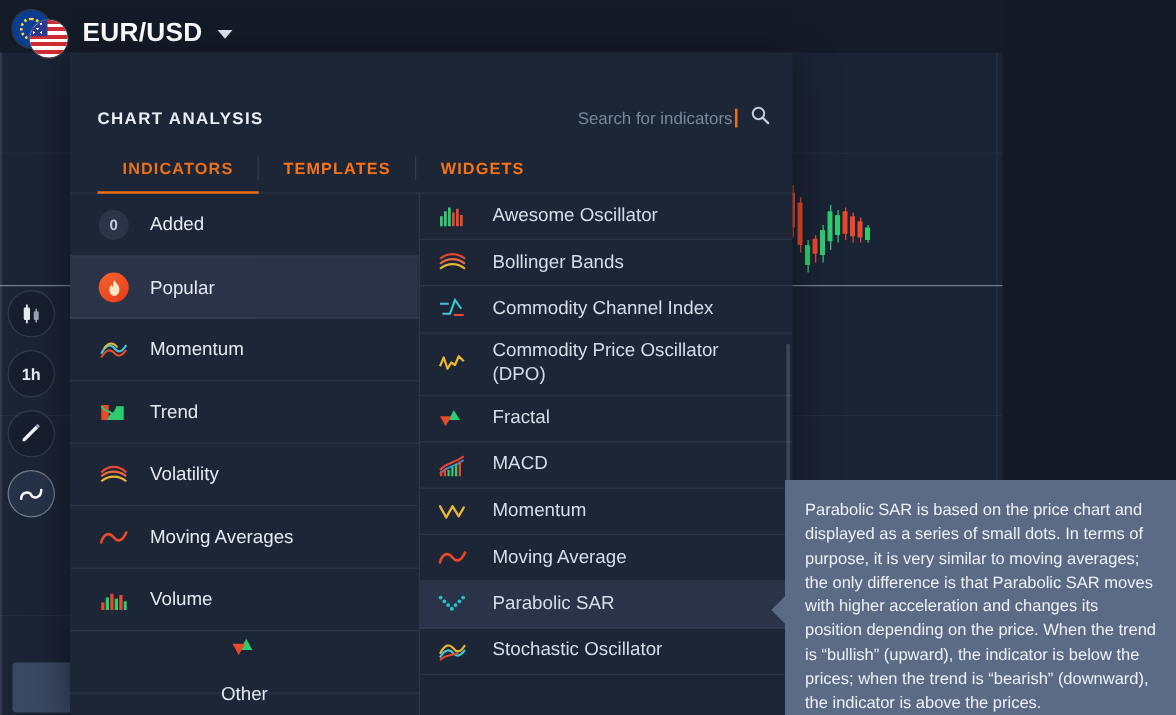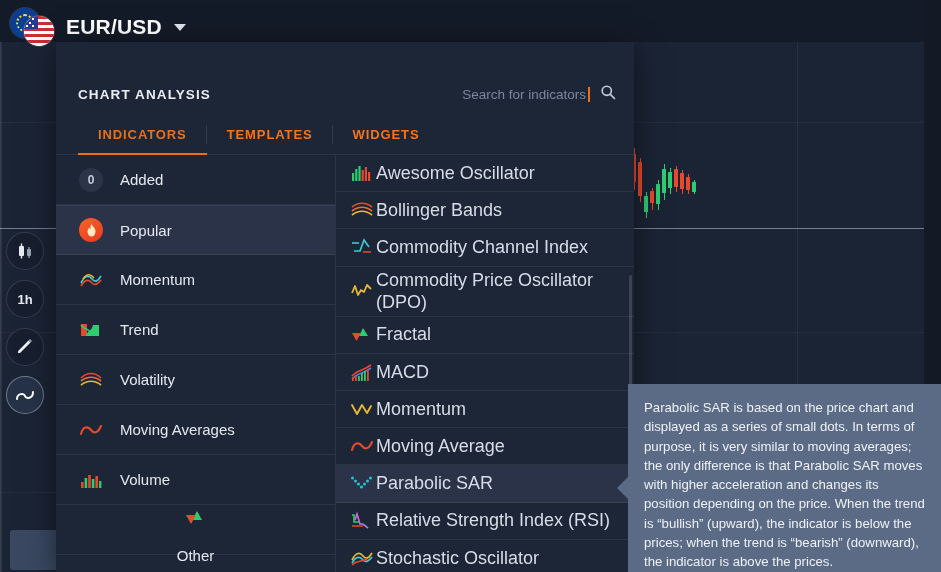--- a/index.html
+++ b/index.html
@@ -2,21 +2,21 @@
 <html><head>
 <meta charset="utf-8">
 <style>
   * { box-sizing: border-box; margin: 0; padding: 0; }
   html, body {
     width: 941px; height: 572px;
     background: #131a26;
     font-family: "Liberation Sans", sans-serif;
     overflow: hidden;
   }
-  #root { position: relative; width: 924px; height: 572px; }
+  #root { position: relative; width: 802px; height: 572px; }
 
   
   .chart-bg { position: absolute; inset: 0; background: #151d2b; }
   .chart-area {
     position: absolute; left: 0; top: 42px; right: 0; bottom: 0;
     background: #1b2435;
   }
   .grid-v { position: absolute; top: 0; bottom: 0; width: 1px; background: rgba(255,255,255,0.055); }
   .grid-h { position: absolute; left: 0; right: 0; height: 1px; background: rgba(255,255,255,0.045); }
   .price-line {
@@ -186,24 +186,24 @@
   .fire {
     width: 24px; height: 24px; border-radius: 50%;
     background: linear-gradient(150deg, #f7642a, #e63a1e);
     display: flex; align-items: center; justify-content: center;
     font-size: 13px; line-height: 1;
   }
 
   
   .inds { flex: 1; overflow: hidden; position: relative; }
   .ind {
-    height: 37.2px; display: flex; align-items: center; 
+    height: 37.2px; display: flex; align-items: center; gap: 18px;
     padding: 0 16px 0 14px;
     border-bottom: 1px solid rgba(255,255,255,0.07);
-    color: #d7dde8; font-size: 18px;
+    color: #d7dde8; font-size: 15px;
   }
   .ind.two-line { height: 50px; }
   .ind.selected { background: #2a3348; }
   .ind-ico { width: 26px; height: 22px; flex: none; display: flex; align-items: center; }
   .ind-label { line-height: 1.25; }
 
   .scroll-track {
     position: absolute; right: 2px; top: 120px; width: 3px; height: 160px;
     background: rgba(255,255,255,0.14); border-radius: 2px;
   }
@@ -538,30 +538,20 @@
                   <circle cx="11.5" cy="14" r="1.6"></circle>
                 <circle cx="14.5" cy="11" r="1.5"></circle>
                   <circle cx="17.5" cy="8" r="1.5"></circle>
                 <circle cx="20.5" cy="5" r="1.5"></circle>
               </g>
             </svg>
           </div>
           <span class="ind-label">Parabolic SAR</span>
         </div>
 
-        <div class="ind">
-          <div class="ind-ico">
-            <svg width="24" height="20" viewBox="0 0 24 20">
-              <path d="M2 4 L4 4 L4 11 L10 11" stroke="#2ecc71" stroke-width="1.6" fill="none"></path>
-              <path d="M5 9 L7 3 L10 13 L13 13 L18 17" stroke="#c46bd9" stroke-width="1.7" fill="none"></path>
-              <path d="M2 15 L13 15" stroke="#e8482b" stroke-width="1.5"></path>
-            </svg>
-          </div>
-          <span class="ind-label">Relative Strength Index (RSI)</span>
-        </div>
 
         <div class="ind">
           <div class="ind-ico">
             <svg width="24" height="20" viewBox="0 0 24 20">
               <path d="M2 12 C6 4, 10 4, 13 8 C16 12, 19 10, 22 5" stroke="#eab733" stroke-width="1.7" fill="none"></path>
               <path d="M2 15 C6 8, 10 8, 13 12 C16 15, 19 13, 22 9" stroke="#3fc9d6" stroke-width="1.7" fill="none"></path>
               <path d="M2 17 C7 12, 12 14, 17 11" stroke="#e8482b" stroke-width="1.5" fill="none"></path>
             </svg>
           </div>
           <span class="ind-label">Stochastic Oscillator</span>

